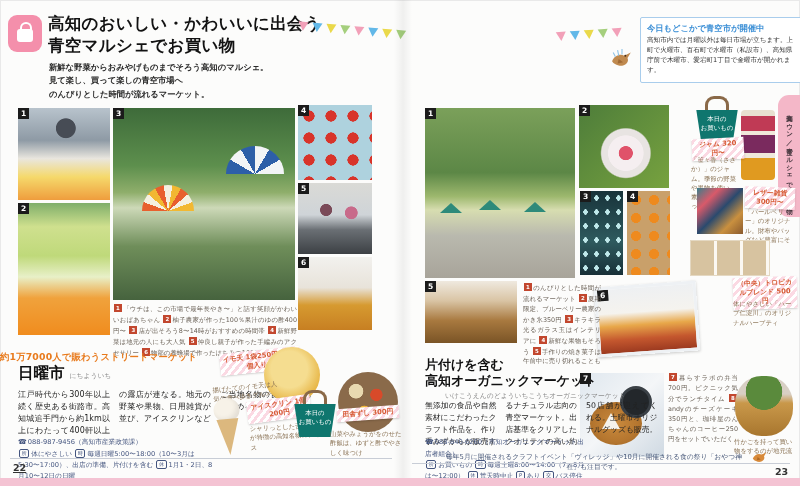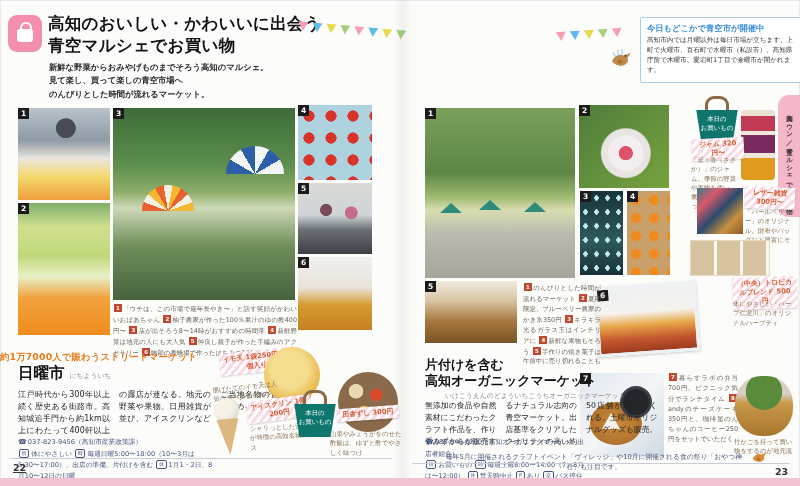--- a/index.html
+++ b/index.html
@@ -185,21 +185,21 @@
     <span class="capnum">6</span><span>物部の養蜂場で作ったはちみつ1600円</span>
   </div>
 
   <div class="abs tagline" style="left:0;top:351px;">約1万7000人で賑わうストリートマーケット</div>
   <div class="abs" style="left:18px;top:363px;">
     <span class="mkt-title">日曜市</span>
     <span class="furigana">にちよういち</span>
   </div>
   <div class="abs bodytext" style="left:18px;top:389px;width:193px;height:52px;">江戸時代から300年以上続く歴史ある街路市。高知城追手門から約1km以上にわたって400軒以上の露店が連なる。地元の野菜や果物、日用雑貨が並び、アイスクリンなどご当地名物の食べ歩きも楽しめる。</div>
   <div class="abs datalines" style="left:18px;top:437px;width:198px;">
-    <span class="phone-ic">☎</span><span>037-823-9456（高知市産業政策課）</span><br>
+    <span class="phone-ic">☎</span><span>088-987-9456（高知市産業政策課）</span><br>
     <span class="icchip">所</span><span>体にやさしい</span>
     <span class="icchip">時</span><span>毎週日曜5:00〜18:00（10〜3月は5:30〜17:00）、出店の準備、片付けを含む</span>
     <span class="icchip">休</span><span>1月1・2日、8月10〜12日の日曜</span><br>
     <span class="icchip">P</span><span>なし</span>
     <span class="icchip">交</span><span>JR高知駅から徒歩10分</span>
     <span class="icchip">MAP</span><span>48 C-3</span>
   </div>
 
   <div class="tag" style="left:220px;top:350px;width:74px;transform:rotate(-6deg);">イモ天 1袋250円（約3個入り）</div>
   <div class="photo circle ph-imoten" style="left:264px;top:347px;width:56px;height:56px;"></div>

